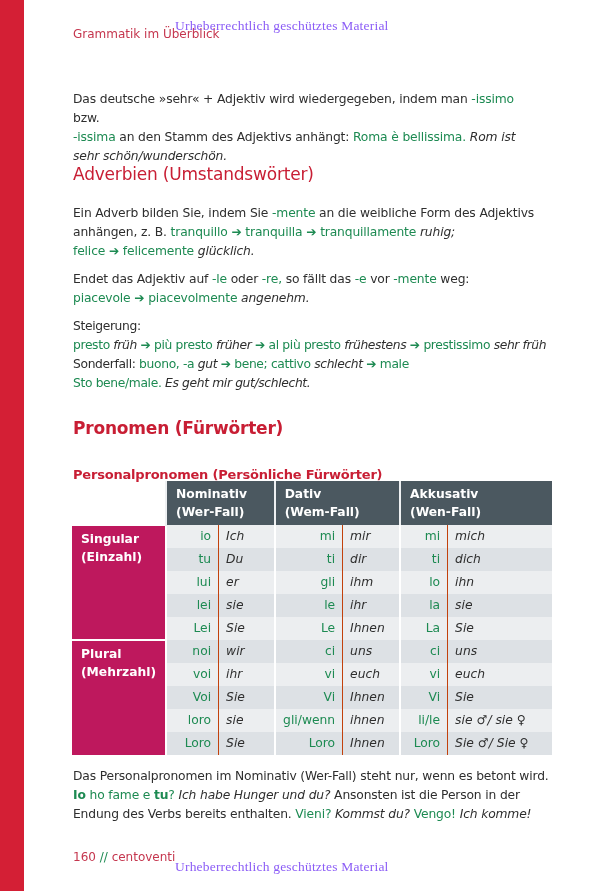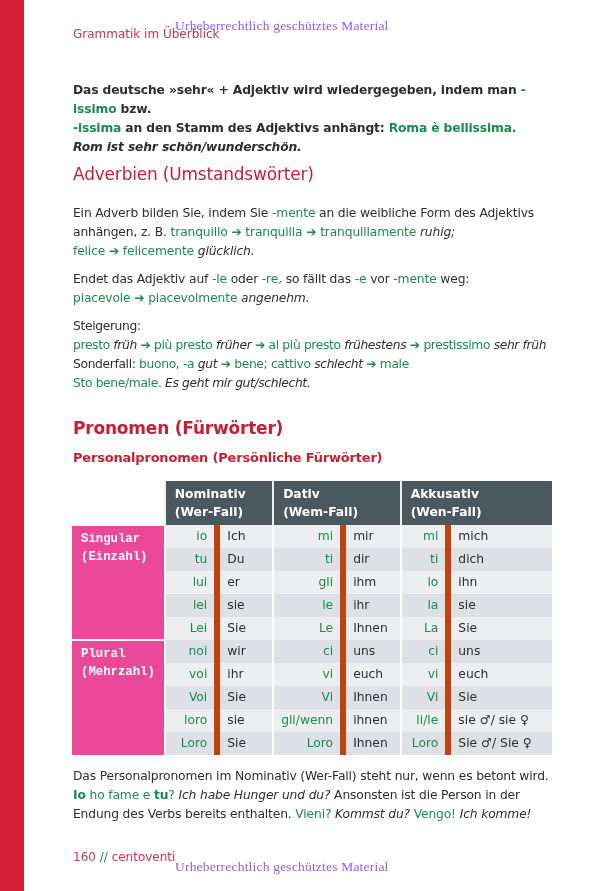--- a/index.html
+++ b/index.html
@@ -16,46 +16,46 @@
   .i { font-style:italic; }
   .arr { color:#1d8a52; font-weight:bold; }
   h2 { margin:0; font-size:17px; font-weight:normal; color:#c81e34; letter-spacing:-0.2px; }
   h3 { margin:0; font-size:13px; font-weight:bold; color:#c81e34; letter-spacing:-0.2px; }
   .abs { position:absolute; left:73px; }
   table.pron { position:absolute; left:72px; top:481px; width:480px; border-collapse:collapse; font-size:12.3px;padding-left:28px; }
   table.pron th { background:#4b5860; color:#ffffff; font-weight:bold; text-align:left; vertical-align:top;
                   padding:4px 9px; line-height:18px; font-size:12.3px; border-left:2px solid #eef0f2; }
   table.pron th.blank { background:transparent; border-left:none; }
   table.pron td { height:23px; padding:0 7px; line-height:23px; }
-  table.pron td.grp { background:#ec4899; color:#ffffff; font-weight:bold; vertical-align:top; padding:4px 9px; line-height:18px; border-top:2px solid #ffffff;font-family:Liberation Mono, monospace; }
+  table.pron td.grp { background:#be185d; color:#ffffff; font-weight:bold; vertical-align:top; padding:4px 9px; line-height:18px; border-top:2px solid #ffffff; }
   table.pron td.it { text-align:right; color:#1d8a52; border-left:2px solid #ffffff; }
-  table.pron td.de { border-left:6px solid #c2410c; }
+  table.pron td.de { font-style:italic; border-left:1px solid #c2410c; }
   tr.odd td.it, tr.odd td.de { background:#eceef0; }
   tr.even td.it, tr.even td.de { background:#dde1e5; }
 </style>
 </head>
 <body>
 
 <div class="redbar"></div>
 
 <div class="running-head">Grammatik im Überblick</div>
 <div class="watermark wm-top">Urheberrechtlich geschütztes Material</div>
 
-<p class="body abs" style="top:81px; width:470px;font-weight:bold;"><span>Das deutsche »sehr« + Adjektiv wird wiedergegeben, indem man </span><span class="g">-issimo</span><span> bzw.</span><br><span class="g">-issima</span><span> an den Stamm des Adjektivs anhängt: </span><span class="g">Roma è bellissima.</span><span class="i"> Rom ist sehr schön/wunderschön.</span></p>
+<p class="body abs" style="top:90px; width:470px;"><span>Das deutsche »sehr« + Adjektiv wird wiedergegeben, indem man </span><span class="g">-issimo</span><span> bzw.</span><br><span class="g">-issima</span><span> an den Stamm des Adjektivs anhängt: </span><span class="g">Roma è bellissima.</span><span class="i"> Rom ist sehr schön/wunderschön.</span></p>
 
 <h2 class="abs" style="top:164px;text-align:center;">Adverbien (Umstandswörter)</h2>
 
 <p class="body abs" style="top:204px; width:470px;"><span>Ein Adverb bilden Sie, indem Sie </span><span class="g">-mente</span><span> an die weibliche Form des Adjektivs anhängen, z. B. </span><span class="g">tranquillo</span> <span class="arr">➔</span> <span class="g">tranquilla</span> <span class="arr">➔</span> <span class="g">tranquillamente</span><span class="i"> ruhig;</span><br><span class="g">felice</span> <span class="arr">➔</span> <span class="g">felicemente</span><span class="i"> glücklich.</span></p>
 
 <p class="body abs" style="top:270px; width:480px;"><span>Endet das Adjektiv auf </span><span class="g">-le</span><span> oder </span><span class="g">-re,</span><span> so fällt das </span><span class="g">-e</span><span> vor </span><span class="g">-mente</span><span> weg:</span><br><span class="g">piacevole</span> <span class="arr">➔</span> <span class="g">piacevolmente</span><span class="i"> angenehm.</span></p>
 
 <p class="body abs" style="top:317px; width:490px; letter-spacing:-0.35px;"><span>Steigerung:</span><br><span class="g">presto</span><span class="i"> früh</span> <span class="arr">➔</span> <span class="g">più presto</span><span class="i"> früher</span> <span class="arr">➔</span> <span class="g">al più presto</span><span class="i"> frühestens</span> <span class="arr">➔</span> <span class="g">prestissimo</span><span class="i"> sehr früh</span><br><span>Sonderfall: </span><span class="g">buono, -a</span><span class="i"> gut</span> <span class="arr">➔</span> <span class="g">bene; cattivo</span><span class="i"> schlecht</span> <span class="arr">➔</span> <span class="g">male</span><br><span class="g">Sto bene/male.</span><span class="i"> Es geht mir gut/schlecht.</span></p>
 
 <h2 class="abs" style="top:418px;font-weight:bold;">Pronomen (Fürwörter)</h2>
-<h3 class="abs" style="top:450px;">Personalpronomen (Persönliche Fürwörter)</h3>
+<h3 class="abs" style="top:467px;">Personalpronomen (Persönliche Fürwörter)</h3>
 
 <table class="pron">
   <colgroup>
     <col style="width:87px">
       <col style="width:53px">
       <col style="width:57px">
       <col style="width:68px">
       <col style="width:58px">
       <col style="width:48px">
       <col style="width:109px">

